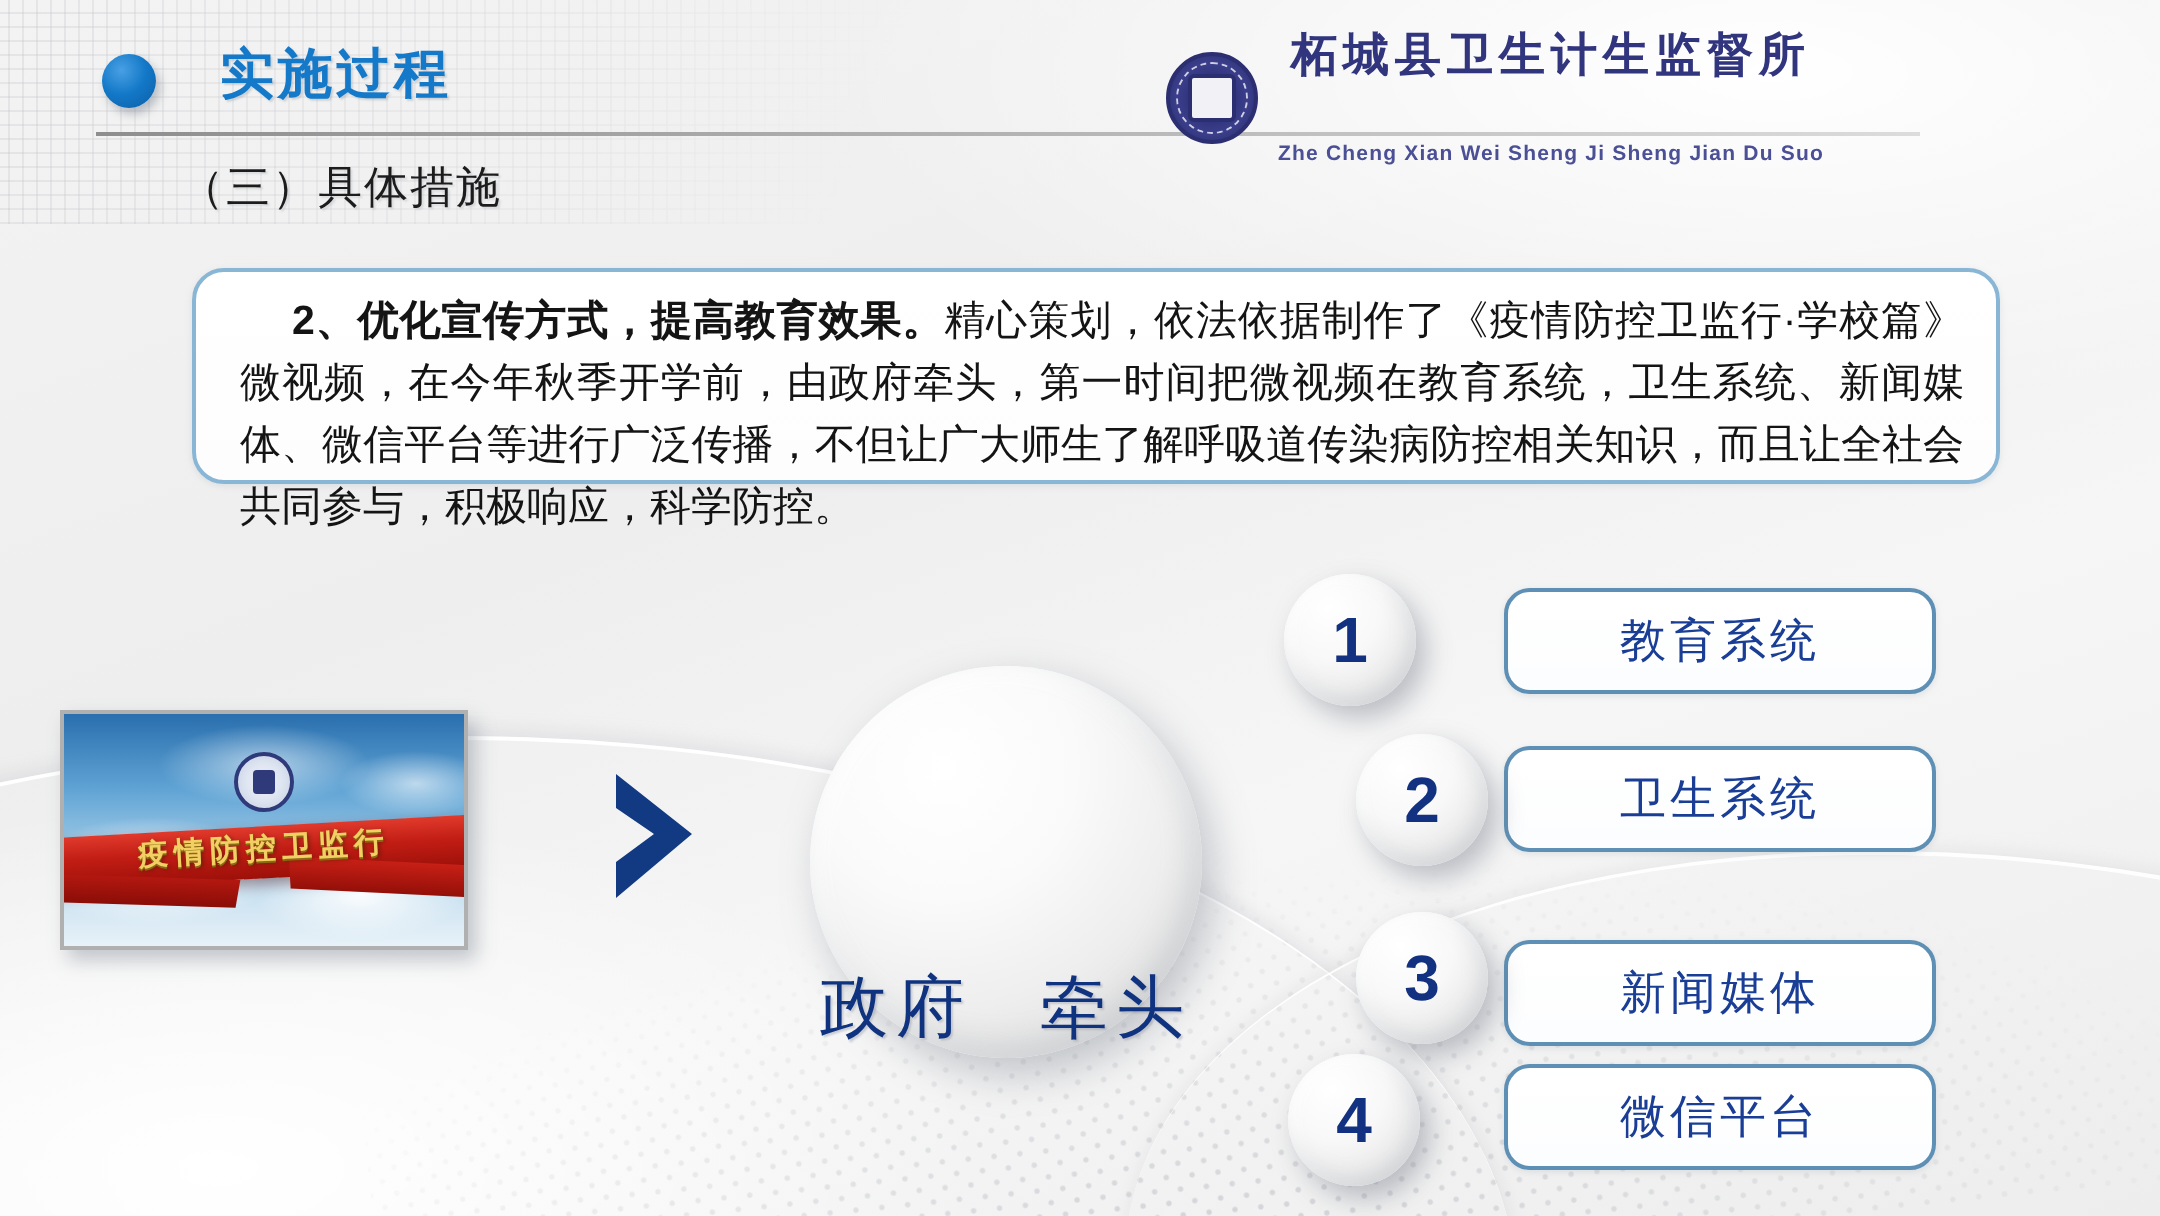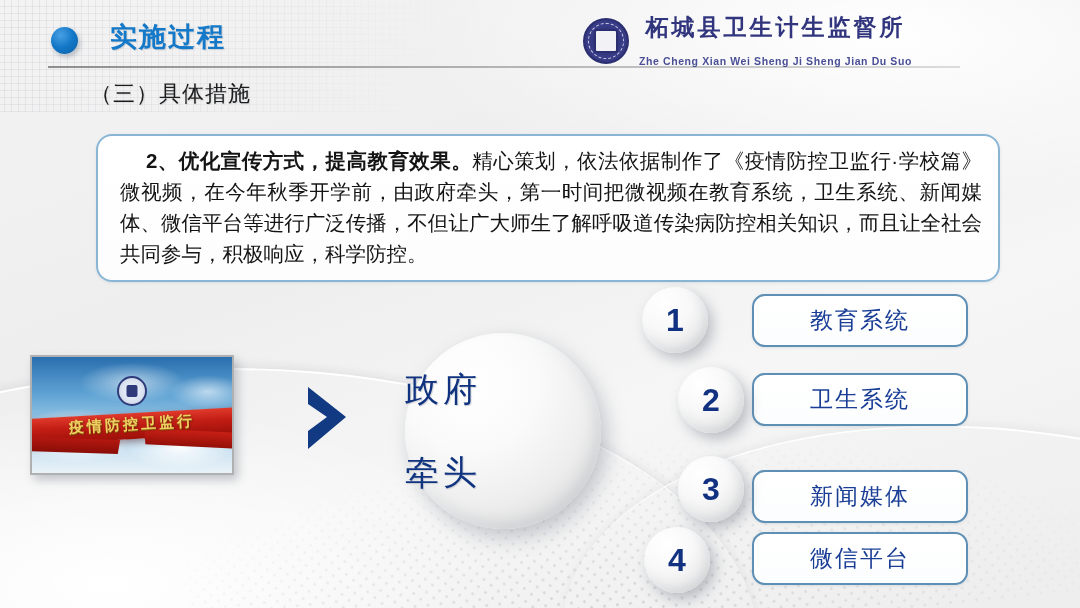--- a/index.html
+++ b/index.html
@@ -89,34 +89,34 @@
   #logo-emblem::after{
     content:""; position:absolute; left:50%; top:50%; transform:translate(-50%,-50%);
     width:20px; height:20px; border-radius:3px;
     background:#f2f2f6; border:2px solid #2b2e70;
   }
   #logo-emblem::before{
     content:""; position:absolute; left:50%; top:50%; transform:translate(-50%,-50%);
     width:34px; height:34px; border-radius:50%;
     border:1px dashed rgba(255,255,255,.75);
   }
-  #logo-texts{ display:flex; flex-direction:column; align-items:center; }
+  #logo-texts{ display:flex; flex-direction:column; align-items:center;gap:16px; }
   #logo-name{ font-size:23px; font-weight:bold; color:#31357e; letter-spacing:3px; line-height:1.15; }
   #logo-pinyin{ font-size:10.5px; font-weight:bold; color:#4a4f96; letter-spacing:.6px; margin-top:15px; }
 
   
   #subtitle{
     position:absolute; left:90px; top:79px;
     font-size:22px; font-weight:normal; color:#1c1c1c; letter-spacing:1px;
     text-shadow:1px 1px 1px rgba(160,165,175,.3);
   }
 
   
   #body-box{
-    position:absolute; left:96px; top:134px; width:904px; height:148px;
+    position:absolute; left:96px; top:134px; width:904px; height:108px;
     border:2px solid #8ab6d6; border-radius:16px;
     background:linear-gradient(180deg,#ffffff 0%,#fdfdfd 100%);
     box-shadow:0 1px 3px rgba(150,160,175,.22);
   }
   #body-text{
     position:absolute; left:22px; top:9px; width:862px;
     font-size:20.5px; line-height:31px; color:#141414;
     text-align:justify; text-justify:inter-ideograph;
     text-indent:26px;
   }
@@ -184,21 +184,21 @@
   
   #center-circle{
     position:absolute; left:405px; top:333px; width:196px; height:196px;
     border-radius:50%;
     background:
       radial-gradient(circle at 34% 26%, #ffffff 0%, #fafafa 34%, #eeeeee 62%, #dcdcdc 88%, #cfcfcf 100%);
     box-shadow:
       6px 8px 20px rgba(115,122,135,.40),
       inset -5px -6px 14px rgba(170,175,185,.38),
       inset 4px 5px 12px rgba(255,255,255,.95);
-    display:flex; flex-direction:column; align-items:flex-start; justify-content:center;gap:34px;
+    display:flex; flex-direction:row; align-items:flex-end; justify-content:center;gap:34px;
   }
   #center-circle .cc-line{
     font-size:34px; font-weight:normal; color:#10337f;
     letter-spacing:4px; line-height:1.45;
     text-shadow:1px 1px 1px rgba(150,158,172,.45);
   }
 
   
   .num-circle{
     position:absolute; width:66px; height:66px; border-radius:50%;

